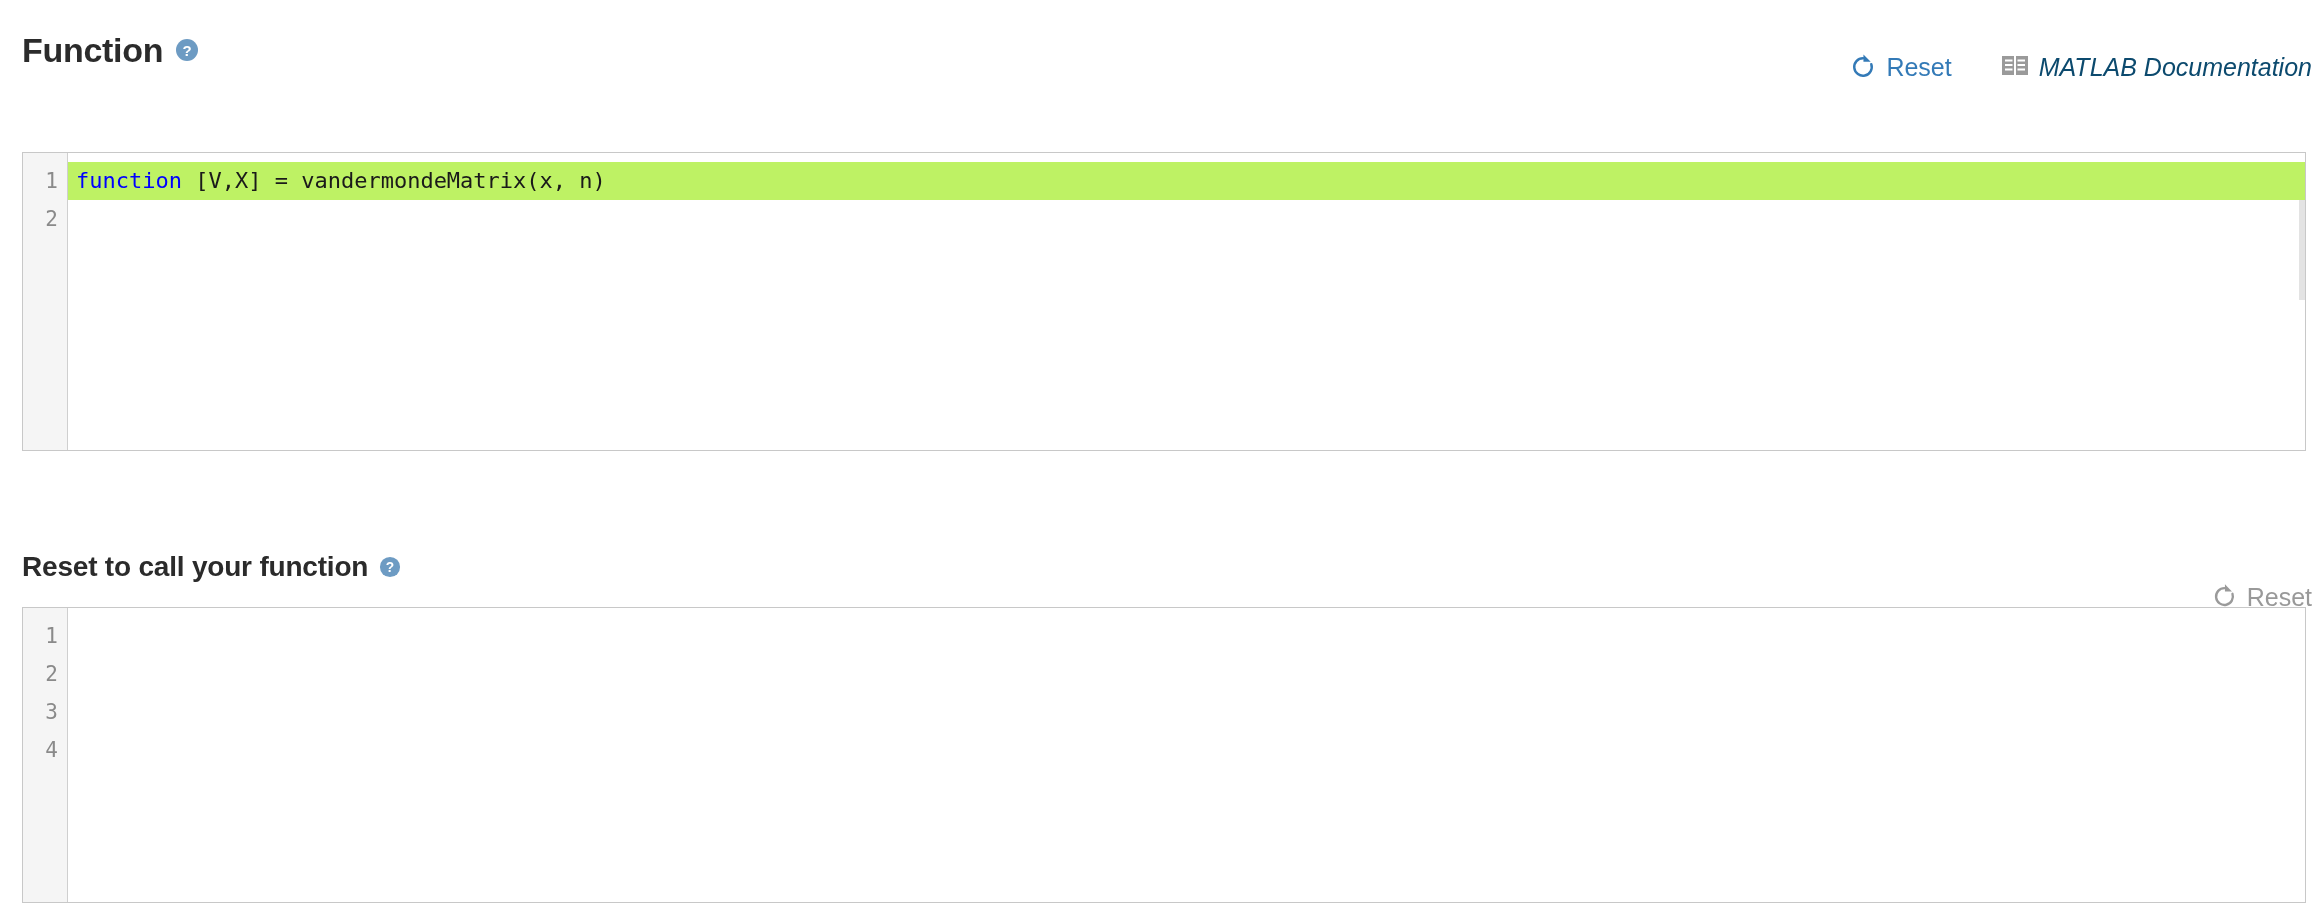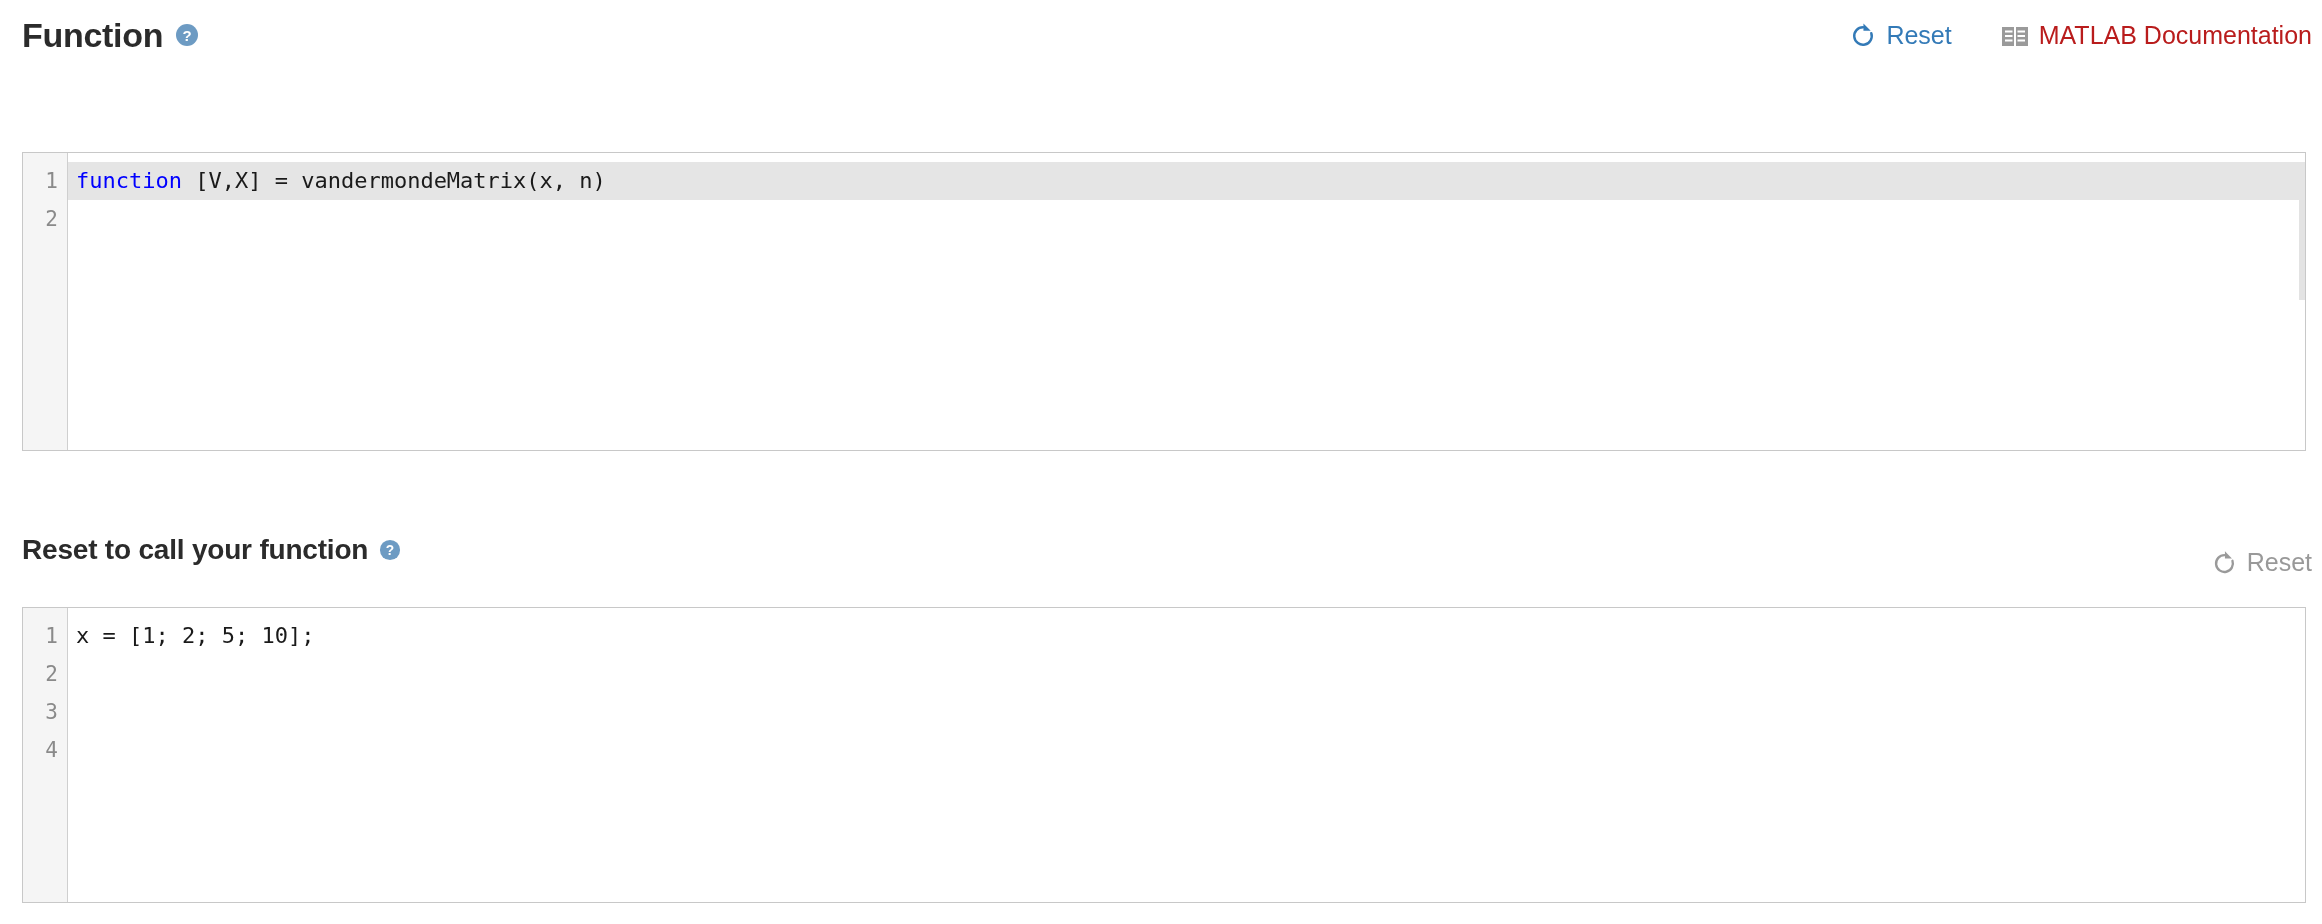--- a/index.html
+++ b/index.html
@@ -66,36 +66,37 @@
     display: inline-block;
     margin-left: 12px;
     flex: 0 0 auto;
     line-height: 0;
   }
   .help-icon.small { margin-left: 11px; }
 
   
   .action-link {
     display: flex;
-    align-items: flex-end;
+    align-items: flex-start;
     text-decoration: none;
     white-space: nowrap;
     cursor: pointer;
+    margin-top: 35px;
   }
   .action-link .glyph {
     line-height: 0;
     display: inline-block;
   }
   .action-link .lbl {
     font-size: 25px;
     margin-left: 9px;
   }
 
   .link-blue .lbl  { color: #337ab7; }
-  .link-gray .lbl  { color: #b91c1c; }
+  .link-gray .lbl  { color: #0c4a6e; font-style: italic; }
   .link-muted .lbl { color: #999999; }
 
   .docs-link { margin-left: 48px; }
 
   
   .editor {
     position: absolute;
     left: 22px;
     border: 1px solid #c8c8c8;
     background: #ffffff;
@@ -135,21 +136,21 @@
     height: 38px;
     line-height: 38px;
     font-family: "DejaVu Sans Mono", monospace;
     font-size: 22px;
     color: #1a1a1a;
     white-space: pre;
     padding-left: 8px;
     box-sizing: border-box;
   }
   .code-line.active {
-    background: #e5e5e5;
+    background: #bef264;
   }
   .tok-kw { color: #0000ff; }
 
   
   .scroll-sliver {
     position: absolute;
     top: 47px;
     right: 0;
     width: 6px;
     height: 100px;
@@ -247,19 +248,18 @@
 
   <div class="editor" style="top:607px; width:2284px; height:296px;">
     <div class="editor-inner">
       <div class="gutter">
         <div class="ln">1</div>
         <div class="ln">2</div>
         <div class="ln">3</div>
         <div class="ln">4</div>
       </div>
       <div class="code-area">
-        <div class="code-line"><span>x = [1; 2; 5; 10];</span></div>
         <div class="code-line"><span></span></div>
       </div>
     </div>
   </div>
 
 </div>
 
 </body></html>

